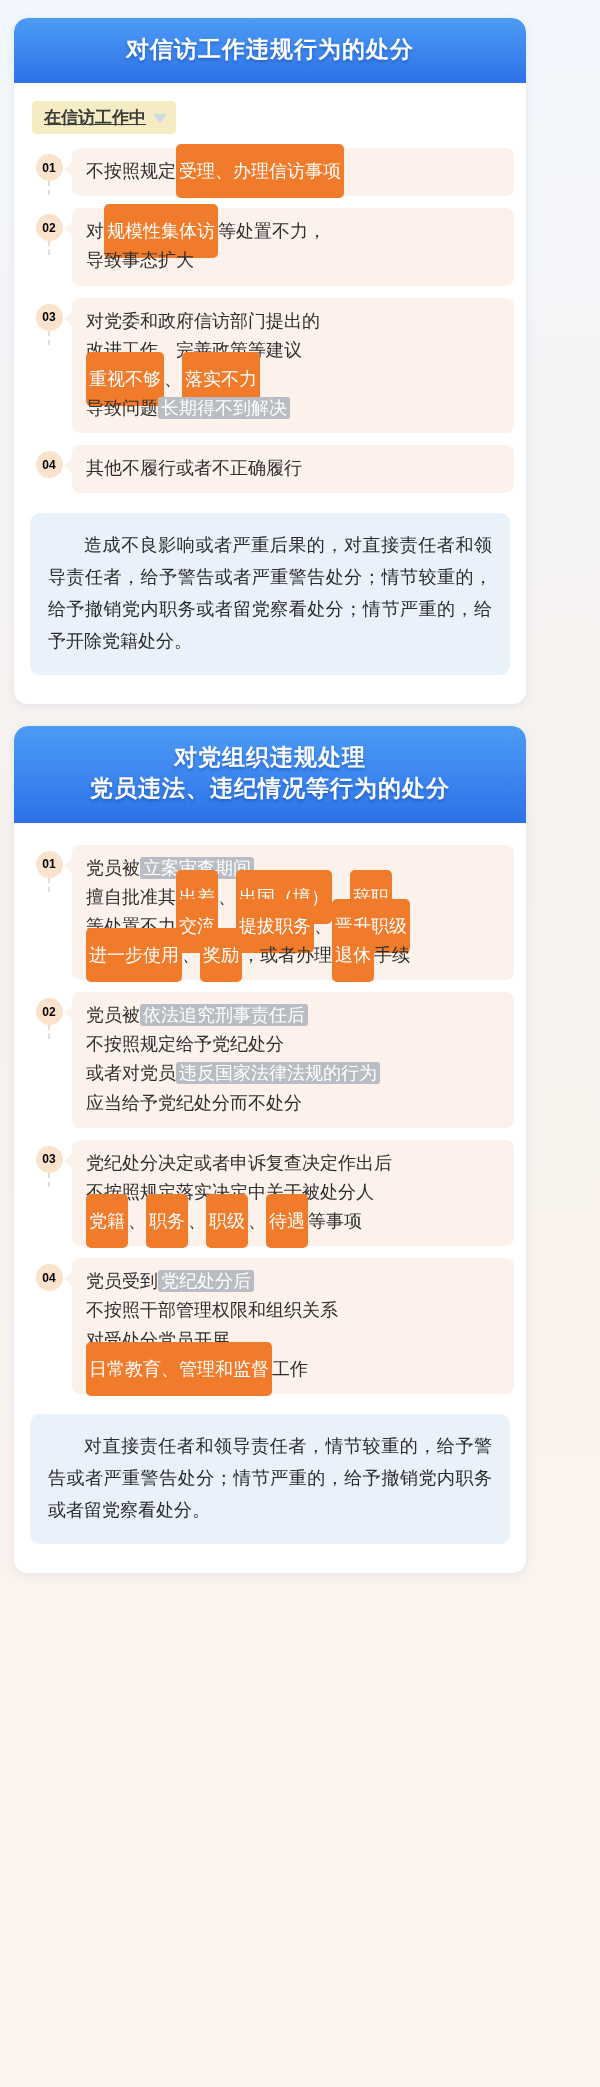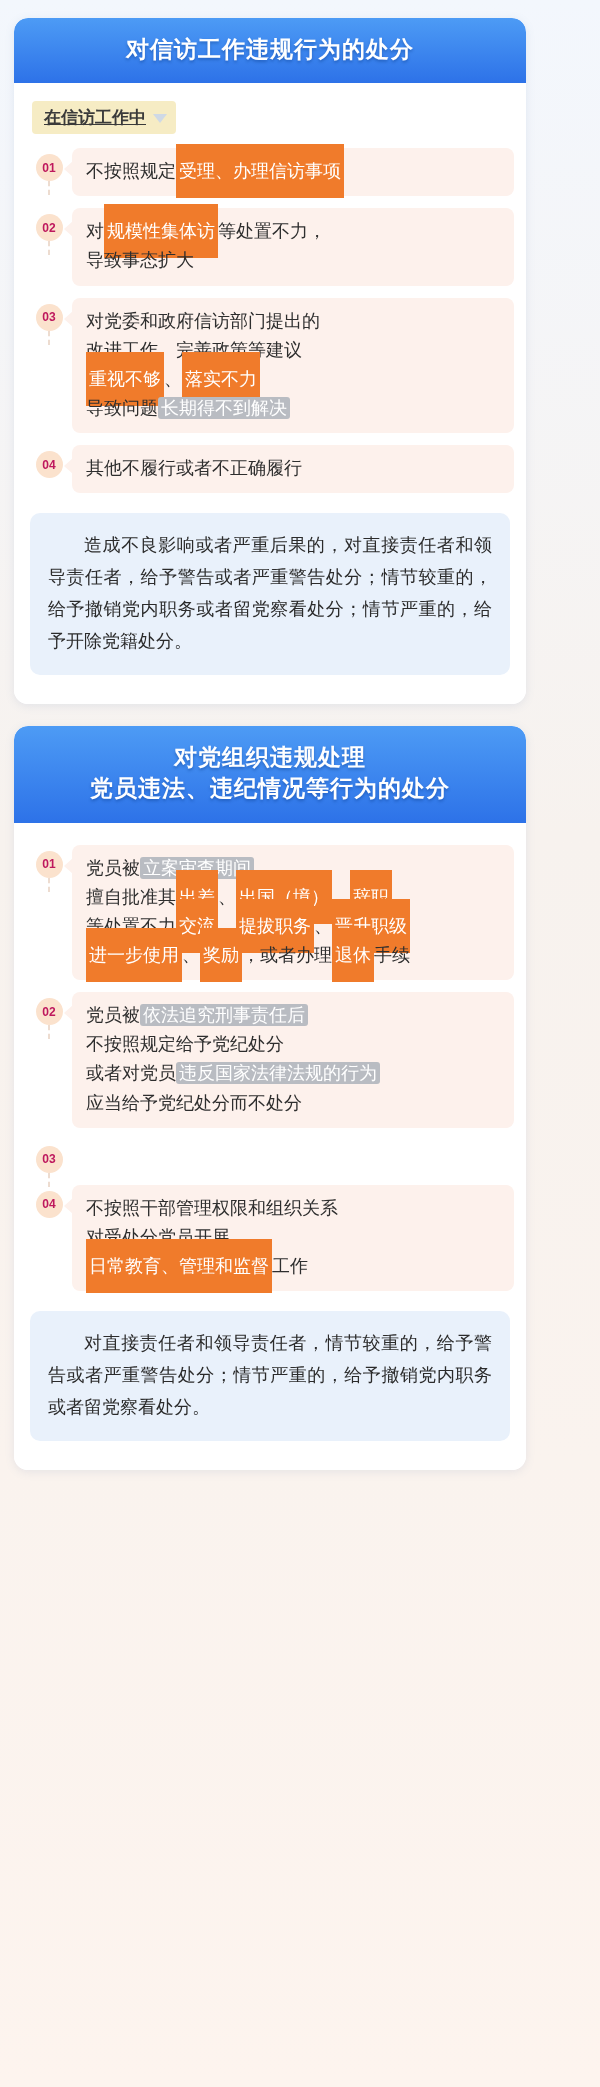--- a/index.html
+++ b/index.html
@@ -93,21 +93,21 @@
     display: flex;
     justify-content: center;
     padding-top: 6px;
     position: relative;
   }
   .num-badge {
     width: 27px;
     height: 27px;
     border-radius: 50%;
     background: #fbe2cd;
-    color: #be185d;
+    color: #000000;
     font-size: 12px;
     font-weight: bold;
     display: flex;
     align-items: center;
     justify-content: center;
     z-index: 2;
   }
   .dash-line {
     position: absolute;
     left: 50%;
@@ -140,21 +140,21 @@
     border-top: 8px solid transparent;
     border-bottom: 8px solid transparent;
     border-right: 9px solid #fdf1ec;
   }
   .line { display: block; }
 
   
   .hl-orange {
     background: #f07b2b;
     color: #ffffff;
-    border-radius: 0;
+    border-radius: 5px;
     padding: 17px 3px;
   }
   .hl-gray {
     background: #b9bcc2;
     color: #ffffff;
     border-radius: 3px;
     padding: 1px 3px;
   }
 
   
@@ -263,26 +263,32 @@
               <span class="line"><span>不按照规定给予党纪处分</span></span>
               <span class="line"><span>或者对党员</span><span class="hl-gray">违反国家法律法规的行为</span></span>
               <span class="line"><span>应当给予党纪处分而不处分</span></span>
             </div>
           </div>
           <div class="item">
             <div class="num-col">
               <div class="num-badge">03</div>
               <div class="dash-line"></div>
             </div>
+            <div class="bubble">
+              <span class="line"><span>党纪处分决定或者申诉复查决定作出后</span></span>
+              <span class="line"><span>不按照规定落实决定中关于被处分人</span></span>
+              <span class="line"><span class="hl-orange">党籍</span><span>、</span><span class="hl-orange">职务</span><span>、</span><span class="hl-orange">职级</span><span>、</span><span class="hl-orange">待遇</span><span>等事项</span></span>
+            </div>
           </div>
           <div class="item">
             <div class="num-col">
               <div class="num-badge">04</div>
             </div>
             <div class="bubble">
+              <span class="line"><span>党员受到</span><span class="hl-gray">党纪处分后</span></span>
               <span class="line"><span>不按照干部管理权限和组织关系</span></span>
               <span class="line"><span>对受处分党员开展</span></span>
               <span class="line"><span class="hl-orange">日常教育、管理和监督</span><span>工作</span></span>
             </div>
           </div>
         </div>
       <div class="note">对直接责任者和领导责任者，情节较重的，给予警告或者严重警告处分；情节严重的，给予撤销党内职务或者留党察看处分。</div>
     </div>
   </div>
 

